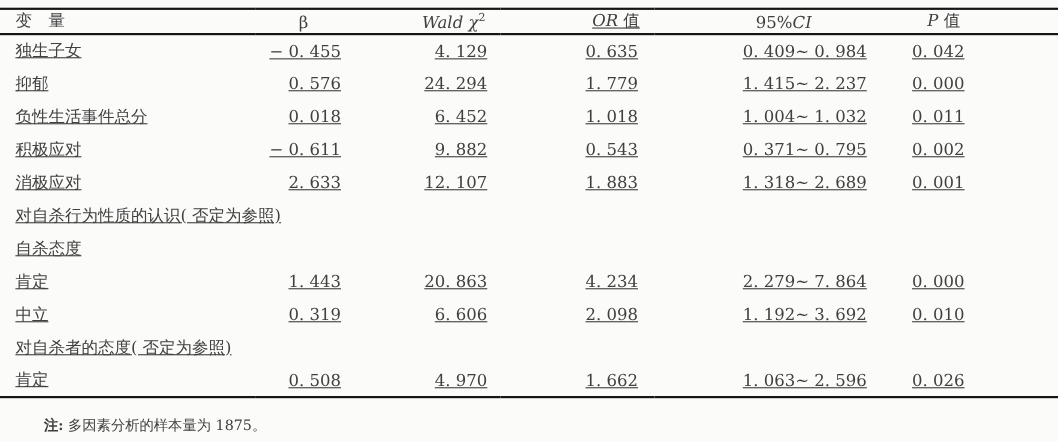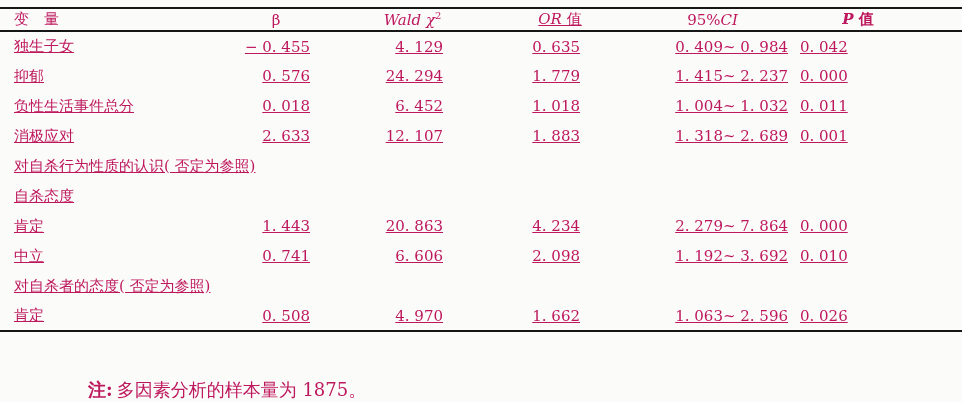--- a/index.html
+++ b/index.html
@@ -6,21 +6,21 @@
     margin: 0;
     padding: 0;
     background: #fbfbfa;
   }
   .page {
     position: relative;
     width: 962px;
     height: 402px;
     background: #fbfbfa;
     font-family: "DejaVu Serif", "Liberation Serif", serif;
-    color: #be185d;
+    color: #404040;
     overflow: hidden;
   }
   table.reg-table {
     position: absolute;
     top: 7px;
     left: 0;
     width: 962px;
     border-collapse: collapse;
     table-layout: fixed;
     border-top: 2px solid #161616;
@@ -36,41 +36,40 @@
   .reg-table thead th { border-bottom: 2px solid #161616; }
   .reg-table tbody tr { height: 30px; text-decoration: underline; }
   .reg-table tbody tr:last-child td { border-bottom: 2px solid #161616; }
 
   
   th.h-variable { text-align: left; padding-left: 14px; }
   th.h-beta { text-align: center; }
   th.h-wald { text-align: center; padding-left: 50px; }
   th.h-or   { text-align: center; padding-left: 70px; text-decoration: underline; }
   th.h-ci   { text-align: center; padding-left: 30px; }
-  th.h-p    { text-align: center; padding-right: 46px; font-weight: bold; }
+  th.h-p    { text-align: center; padding-right: 46px; }
 
   
   td.c-label { text-align: left; padding-left: 14px; }
   td.c-label.indent { }
   td.c-beta { text-align: right; padding-right: 10px; }
   td.c-wald { text-align: right; padding-right: 12px; }
   td.c-or   { text-align: right; padding-right: 15px; }
   td.c-ci   { text-align: right; padding-right: 12px; }
-  td.c-p    { text-align: left; padding-right: 56px; }
+  td.c-p    { text-align: center; padding-right: 56px; }
 
   .it { font-style: italic; }
   sup { font-size: 10px; }
 
   .note {
     position: absolute;
     top: 378px;
     left: 40px;
-    font-size: 18px;
+    font-size: 13px;
     white-space: nowrap;
-    margin-left: 48px;
   }
   .note-label { font-weight: bold; margin-right: 4px; }
 </style>
 </head>
 <body>
 
 <div class="page">
 
   <table class="reg-table">
     <colgroup>
@@ -110,20 +109,28 @@
       </tr>
       <tr>
         <td class="c-label">负性生活事件总分</td>
         <td class="c-beta">0. 018</td>
         <td class="c-wald">6. 452</td>
         <td class="c-or">1. 018</td>
         <td class="c-ci">1. 004~ 1. 032</td>
         <td class="c-p">0. 011</td>
       </tr>
       <tr>
+        <td class="c-label">积极应对</td>
+        <td class="c-beta">− 0. 611</td>
+        <td class="c-wald">9. 882</td>
+        <td class="c-or">0. 543</td>
+        <td class="c-ci">0. 371~ 0. 795</td>
+        <td class="c-p">0. 002</td>
+      </tr>
+      <tr>
         <td class="c-label">消极应对</td>
         <td class="c-beta">2. 633</td>
         <td class="c-wald">12. 107</td>
         <td class="c-or">1. 883</td>
         <td class="c-ci">1. 318~ 2. 689</td>
         <td class="c-p">0. 001</td>
       </tr>
       <tr>
         <td class="c-label">对自杀行为性质的认识( 否定为参照)</td>
         <td class="c-beta"></td>
@@ -143,21 +150,21 @@
       <tr>
         <td class="c-label indent">肯定</td>
         <td class="c-beta">1. 443</td>
         <td class="c-wald">20. 863</td>
         <td class="c-or">4. 234</td>
         <td class="c-ci">2. 279~ 7. 864</td>
         <td class="c-p">0. 000</td>
       </tr>
       <tr>
         <td class="c-label indent">中立</td>
-        <td class="c-beta">0. 741</td>
+        <td class="c-beta">0. 319</td>
         <td class="c-wald">6. 606</td>
         <td class="c-or">2. 098</td>
         <td class="c-ci">1. 192~ 3. 692</td>
         <td class="c-p">0. 010</td>
       </tr>
       <tr>
         <td class="c-label">对自杀者的态度( 否定为参照)</td>
         <td class="c-beta"></td>
         <td class="c-wald"></td>
         <td class="c-or"></td>

